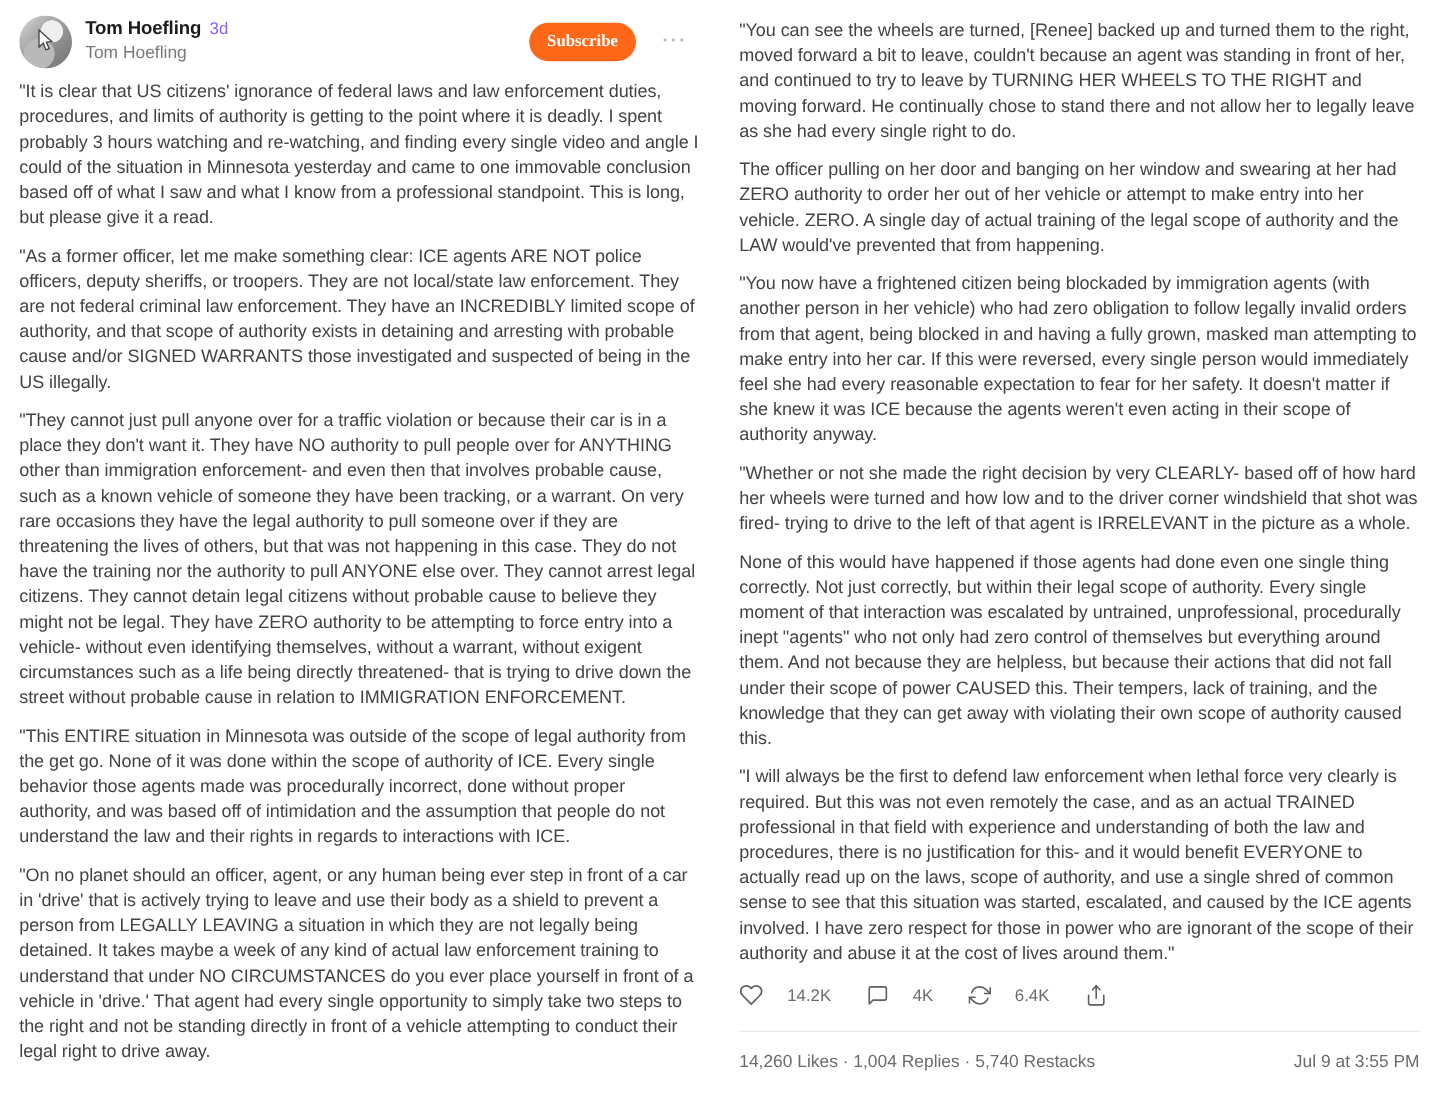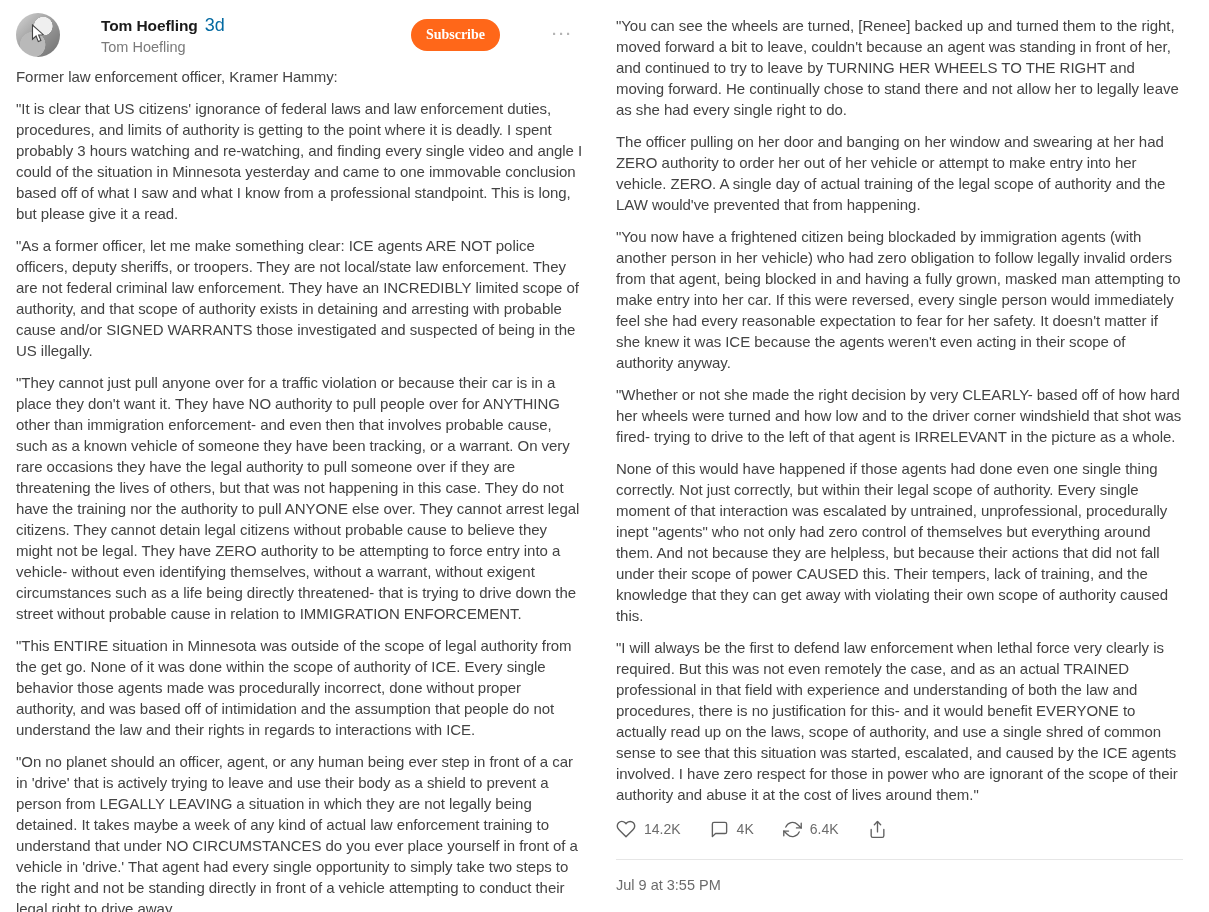--- a/index.html
+++ b/index.html
@@ -16,35 +16,35 @@
     display:flex;
     gap:33px;
     padding:0 26px 0 16px;
   }
   .col{width:567px;flex:0 0 567px;}
   .col-right{padding-top:15px;}
 
   
   .post-header{
     display:flex;align-items:flex-start;
-    padding-top:13px;margin-bottom:9px;position:relative;gap:30px;
+    padding-top:13px;margin-bottom:9px;position:relative;
   }
   .avatar{
     width:44px;height:44px;border-radius:50%;
     background:
       radial-gradient(circle at 62% 30%, #efefef 0 22%, rgba(0,0,0,0) 23%),
       radial-gradient(circle at 38% 72%, #b9b9b9 0 30%, rgba(0,0,0,0) 31%),
       linear-gradient(135deg,#d6d6d6 0%,#9a9a9a 50%,#6e6e6e 100%);
     flex:0 0 44px;
   }
   .cursor{position:absolute;left:15px;top:24px;z-index:5;}
   .author-block{margin-left:11px;padding-top:2px;}
   .author-line{display:flex;align-items:baseline;}
   .author-name{font-size:15.5px;font-weight:bold;color:#1a1a1a;letter-spacing:-0.1px;}
-  .post-age{font-size:18px;color:#0369a1;margin-left:7px;}
+  .post-age{font-size:14px;color:#8b5cf6;margin-left:7px;}
   .pub-name{font-size:14.5px;color:#7a7a7a;margin-top:3px;}
   .header-spacer{flex:1;}
   .subscribe-btn{
     background:#FF6719;color:#fff;border:none;
     font-family:Liberation Serif, serif;
     font-size:14px;font-weight:bold;
     padding:8px 15px;border-radius:17px;
     margin-top:6px;cursor:pointer;
   }
   .menu-dots{
@@ -66,21 +66,21 @@
     display:flex;align-items:center;
     margin-top:12px;height:24px;
   }
   .eng-btn{
     display:flex;align-items:center;
     background:none;border:none;padding:0;
     margin-right:29px;cursor:pointer;
     font-family:"Liberation Sans",sans-serif;
   }
   .eng-btn svg{display:block;}
-  .eng-count{font-size:14px;color:#6b6b6b;margin-left:8px;text-align:center;}
+  .eng-count{font-size:14px;color:#6b6b6b;margin-left:20px;text-align:center;}
 
   .divider{border:none;border-top:1px solid #e6e6e6;margin:18px 0 0 0;}
 
   .stats-row{
     display:flex;justify-content:space-between;align-items:baseline;
     margin-top:17px;
     font-size:14.5px;color:#6b6b6b;
   }
   .stats-summary{cursor:pointer;}
 </style>
@@ -103,21 +103,20 @@
             <span class="post-age">3d</span>
           </div>
           <div class="pub-name">Tom Hoefling</div>
         </div>
         <div class="header-spacer"></div>
         <button class="subscribe-btn">Subscribe</button>
         <button class="menu-dots">···</button>
       </div>
 
       <div class="post-text">
-        <p>Former law enforcement officer, Kramer Hammy:</p>
         <p>"It is clear that US citizens' ignorance of federal laws and law enforcement duties, procedures, and limits of authority is getting to the point where it is deadly. I spent probably 3 hours watching and re-watching, and finding every single video and angle I could of the situation in Minnesota yesterday and came to one immovable conclusion based off of what I saw and what I know from a professional standpoint. This is long, but please give it a read.</p>
         <p>"As a former officer, let me make something clear: ICE agents ARE NOT police officers, deputy sheriffs, or troopers. They are not local/state law enforcement. They are not federal criminal law enforcement. They have an INCREDIBLY limited scope of authority, and that scope of authority exists in detaining and arresting with probable cause and/or SIGNED WARRANTS those investigated and suspected of being in the US illegally.</p>
         <p>"They cannot just pull anyone over for a traffic violation or because their car is in a place they don't want it. They have NO authority to pull people over for ANYTHING other than immigration enforcement- and even then that involves probable cause, such as a known vehicle of someone they have been tracking, or a warrant. On very rare occasions they have the legal authority to pull someone over if they are threatening the lives of others, but that was not happening in this case. They do not have the training nor the authority to pull ANYONE else over. They cannot arrest legal citizens. They cannot detain legal citizens without probable cause to believe they might not be legal. They have ZERO authority to be attempting to force entry into a vehicle- without even identifying themselves, without a warrant, without exigent circumstances such as a life being directly threatened- that is trying to drive down the street without probable cause in relation to IMMIGRATION ENFORCEMENT.</p>
         <p>"This ENTIRE situation in Minnesota was outside of the scope of legal authority from the get go. None of it was done within the scope of authority of ICE. Every single behavior those agents made was procedurally incorrect, done without proper authority, and was based off of intimidation and the assumption that people do not understand the law and their rights in regards to interactions with ICE.</p>
         <p>"On no planet should an officer, agent, or any human being ever step in front of a car in 'drive' that is actively trying to leave and use their body as a shield to prevent a person from LEGALLY LEAVING a situation in which they are not legally being detained. It takes maybe a week of any kind of actual law enforcement training to understand that under NO CIRCUMSTANCES do you ever place yourself in front of a vehicle in 'drive.' That agent had every single opportunity to simply take two steps to the right and not be standing directly in front of a vehicle attempting to conduct their legal right to drive away.</p>
       </div>
     </div>
 
     <div class="col col-right">
       <div class="post-text">
@@ -163,18 +162,19 @@
               <polyline points="16 6 12 2 8 6"></polyline>
               <line x1="12" y1="2" x2="12" y2="15"></line>
             </svg>
           </span>
         </button>
       </div>
 
       <hr class="divider">
 
       <div class="stats-row">
+        <span class="stats-summary">14,260 Likes · 1,004 Replies · 5,740 Restacks</span>
         <span class="post-date">Jul 9 at 3:55 PM</span>
       </div>
     </div>
 
   </div>
 </div>
 
 </body></html>

